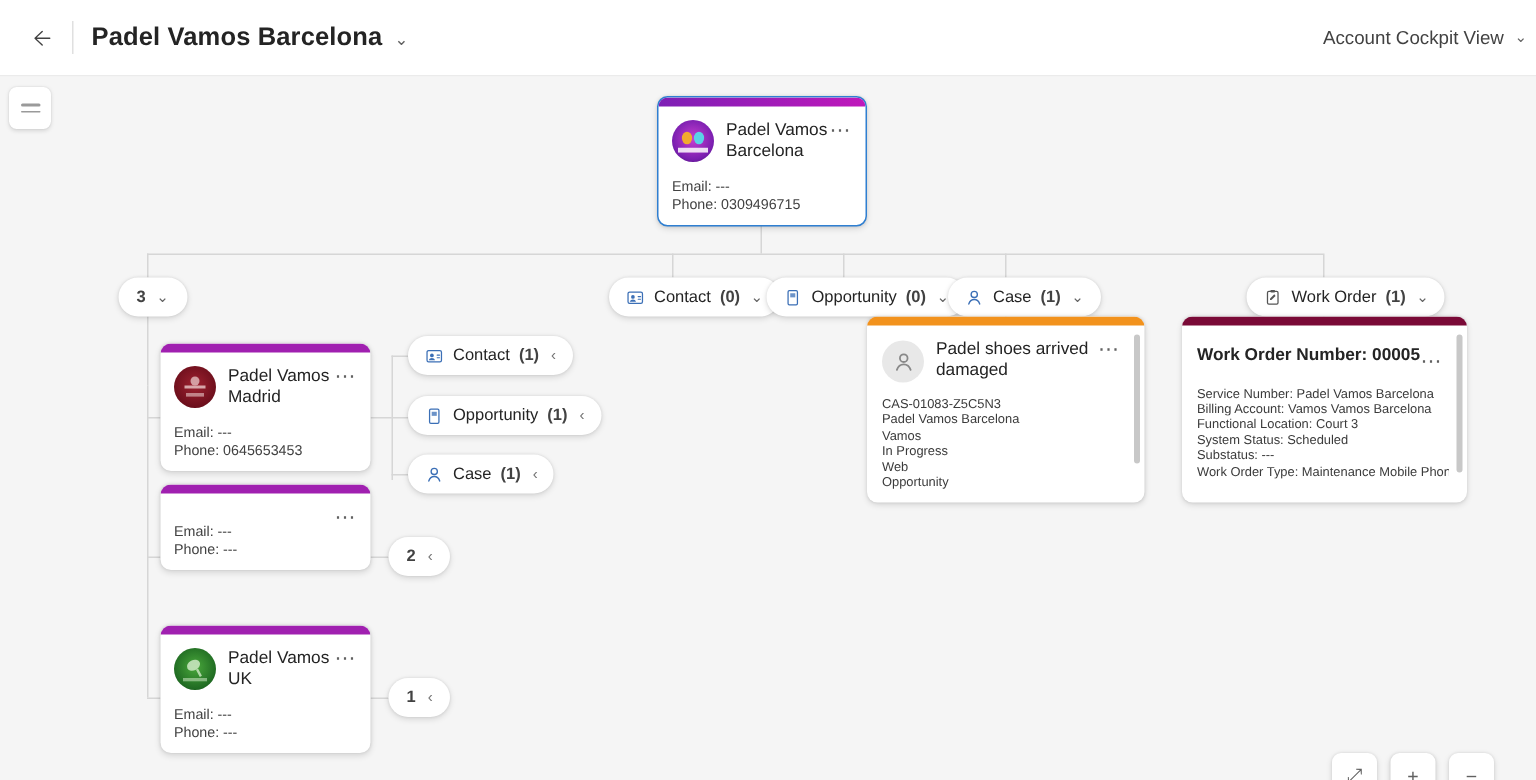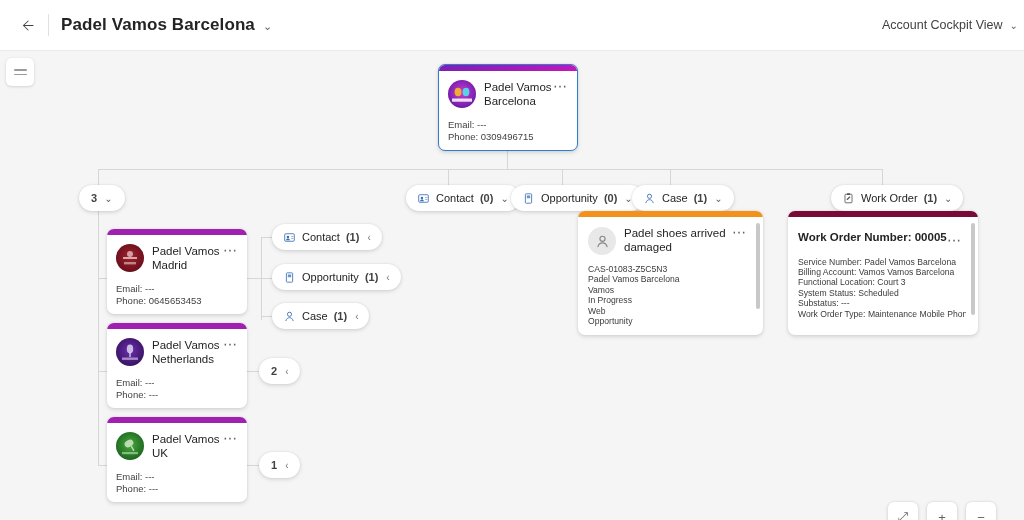--- a/index.html
+++ b/index.html
@@ -271,30 +271,20 @@
           <div>Email: ---</div>
           <div>Phone: 0645653453</div>
         </div>
       </div>
     </div>
 
     <div class="card" style="left:107px; top:272px; width:140px;">
       <div class="card-accent" style="background:#a020b0;"></div>
       <div class="card-body">
         <div class="ellipsis">⋯</div>
-        <div class="card-head">
-          <div class="avatar" style="background:radial-gradient(circle at 50% 45%,#6b2fae 0%,#3c1568 70%,#1d0a34 100%);">
-            <svg width="28" height="28" viewBox="0 0 28 28">
-              <ellipse cx="14" cy="11" rx="3.2" ry="4.4" fill="#ded5f0" opacity=".85"></ellipse>
-              <rect x="13.2" y="14" width="1.6" height="5" fill="#ded5f0" opacity=".8"></rect>
-              <rect x="6" y="19.5" width="16" height="2.4" fill="#ded5f0" opacity=".6"></rect>
-            </svg>
-          </div>
-          <div class="card-name">Padel Vamos Netherlands</div>
-        </div>
         <div class="card-fields">
           <div>Email: ---</div>
           <div>Phone: ---</div>
         </div>
       </div>
     </div>
 
     <div class="card" style="left:107px; top:366px; width:140px;">
       <div class="card-accent" style="background:#a020b0;"></div>
       <div class="card-body">

